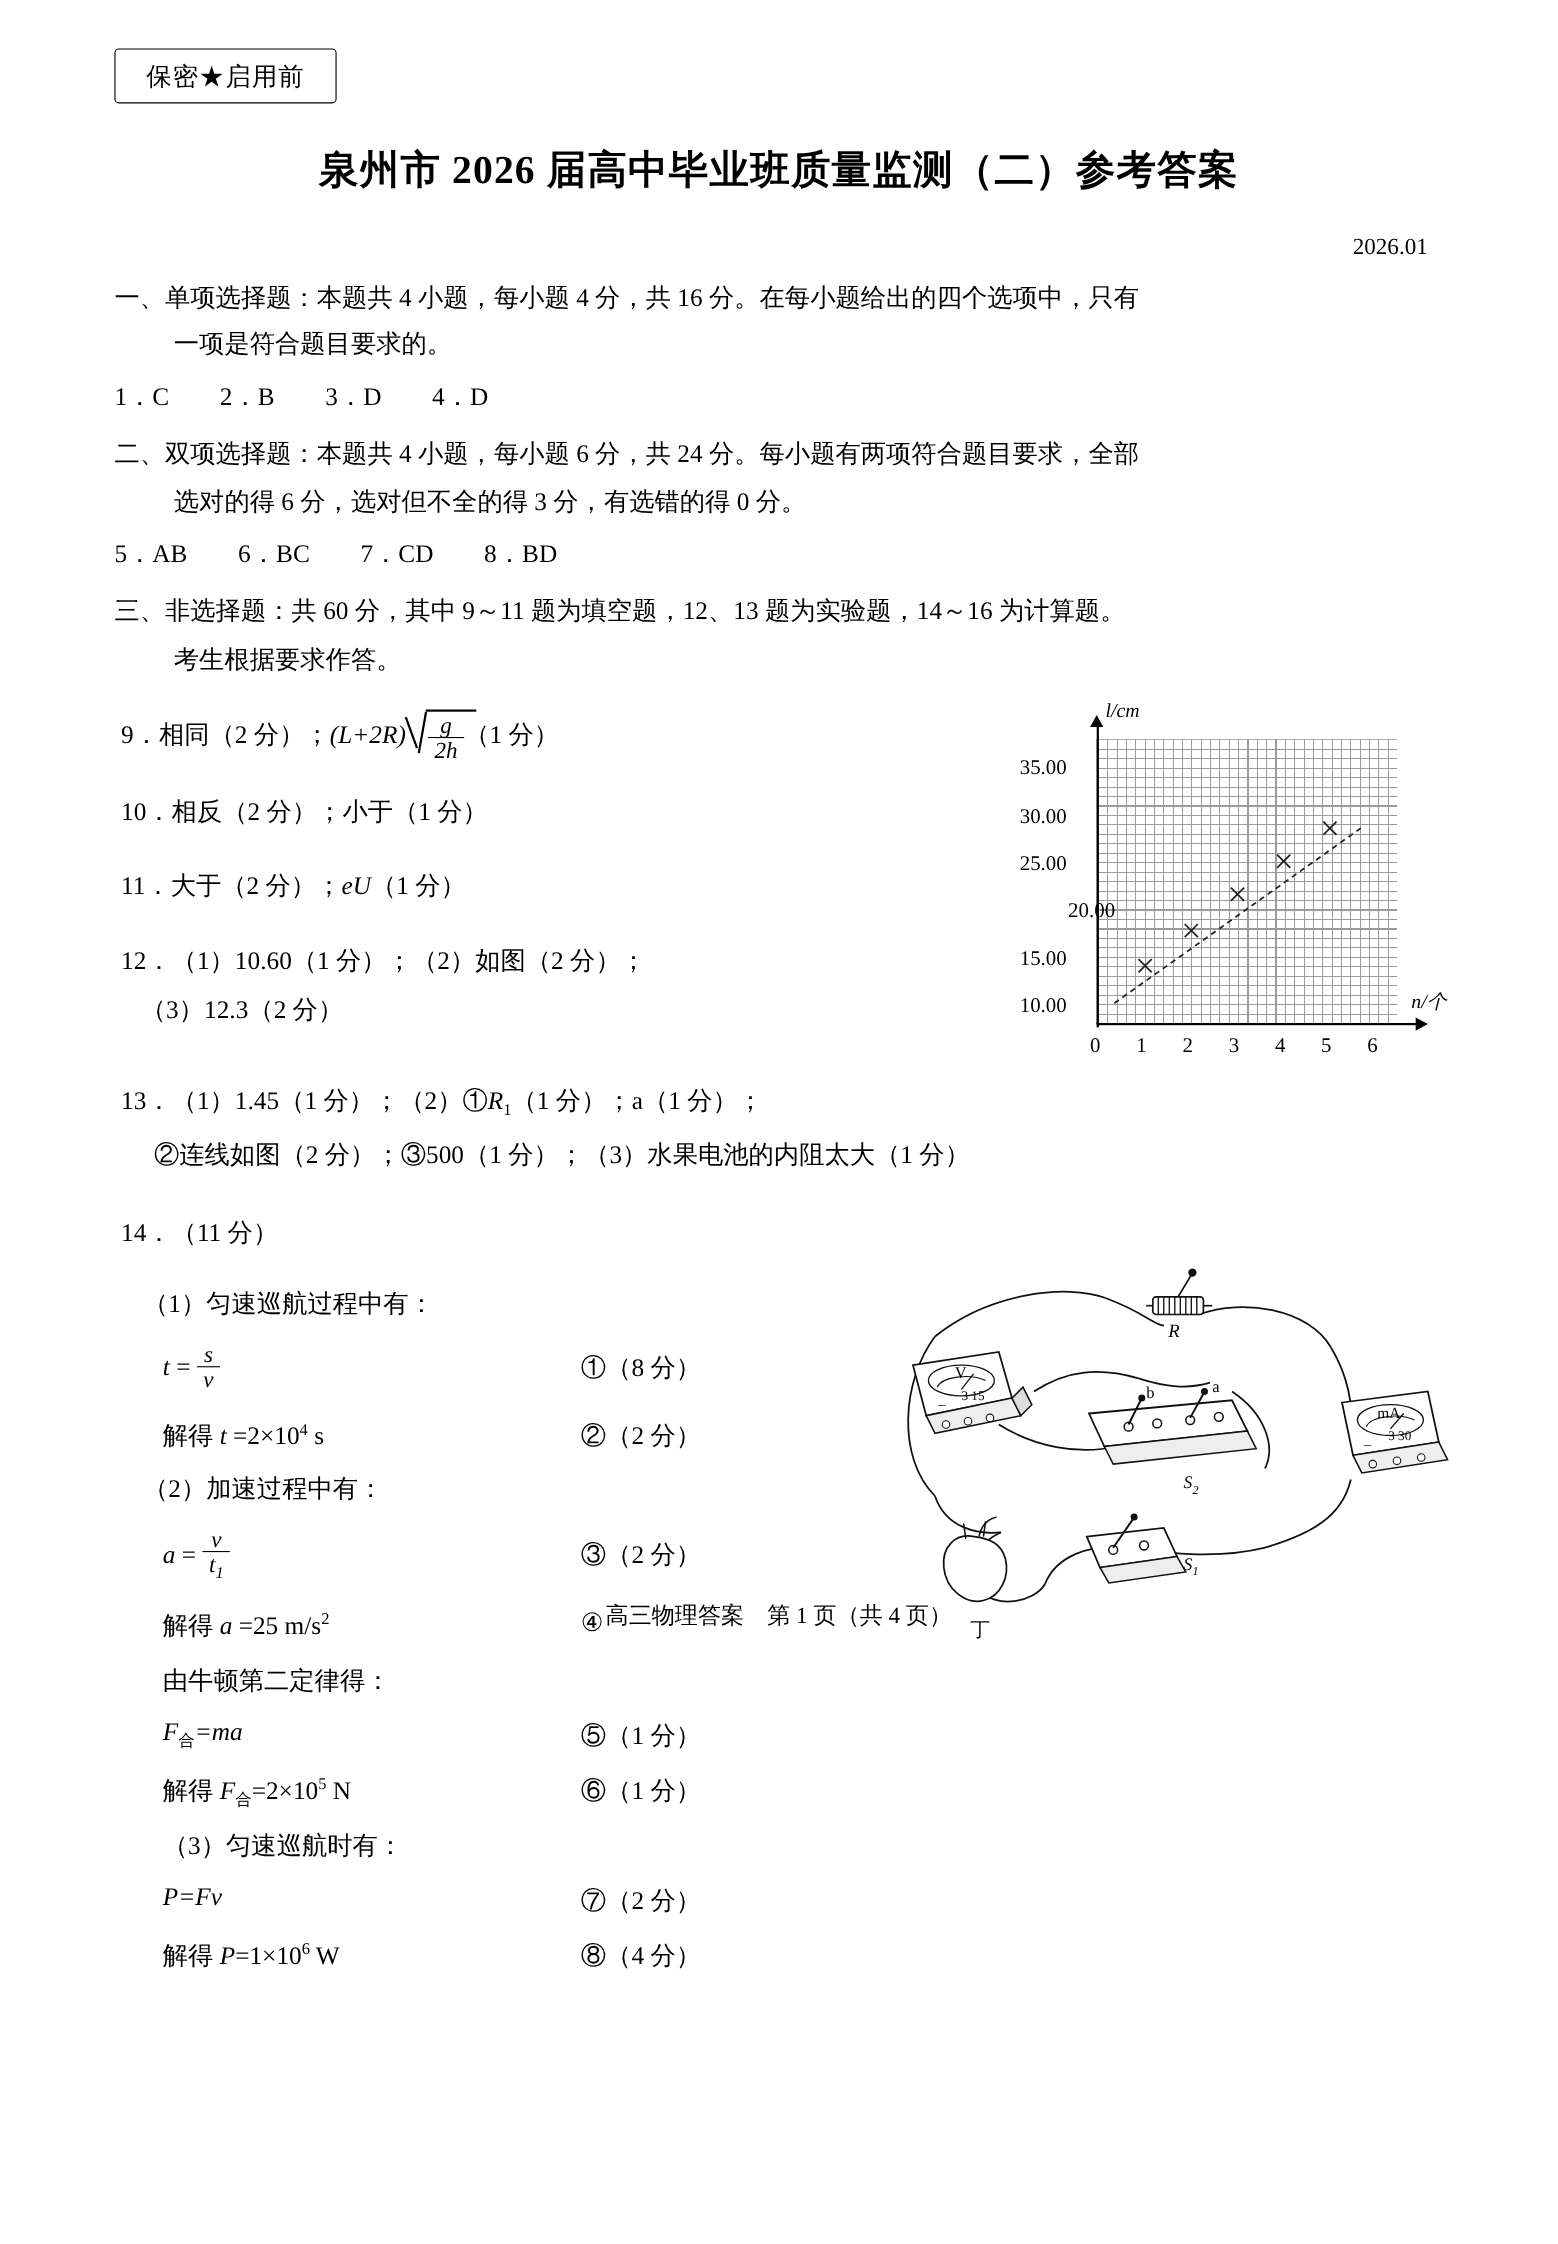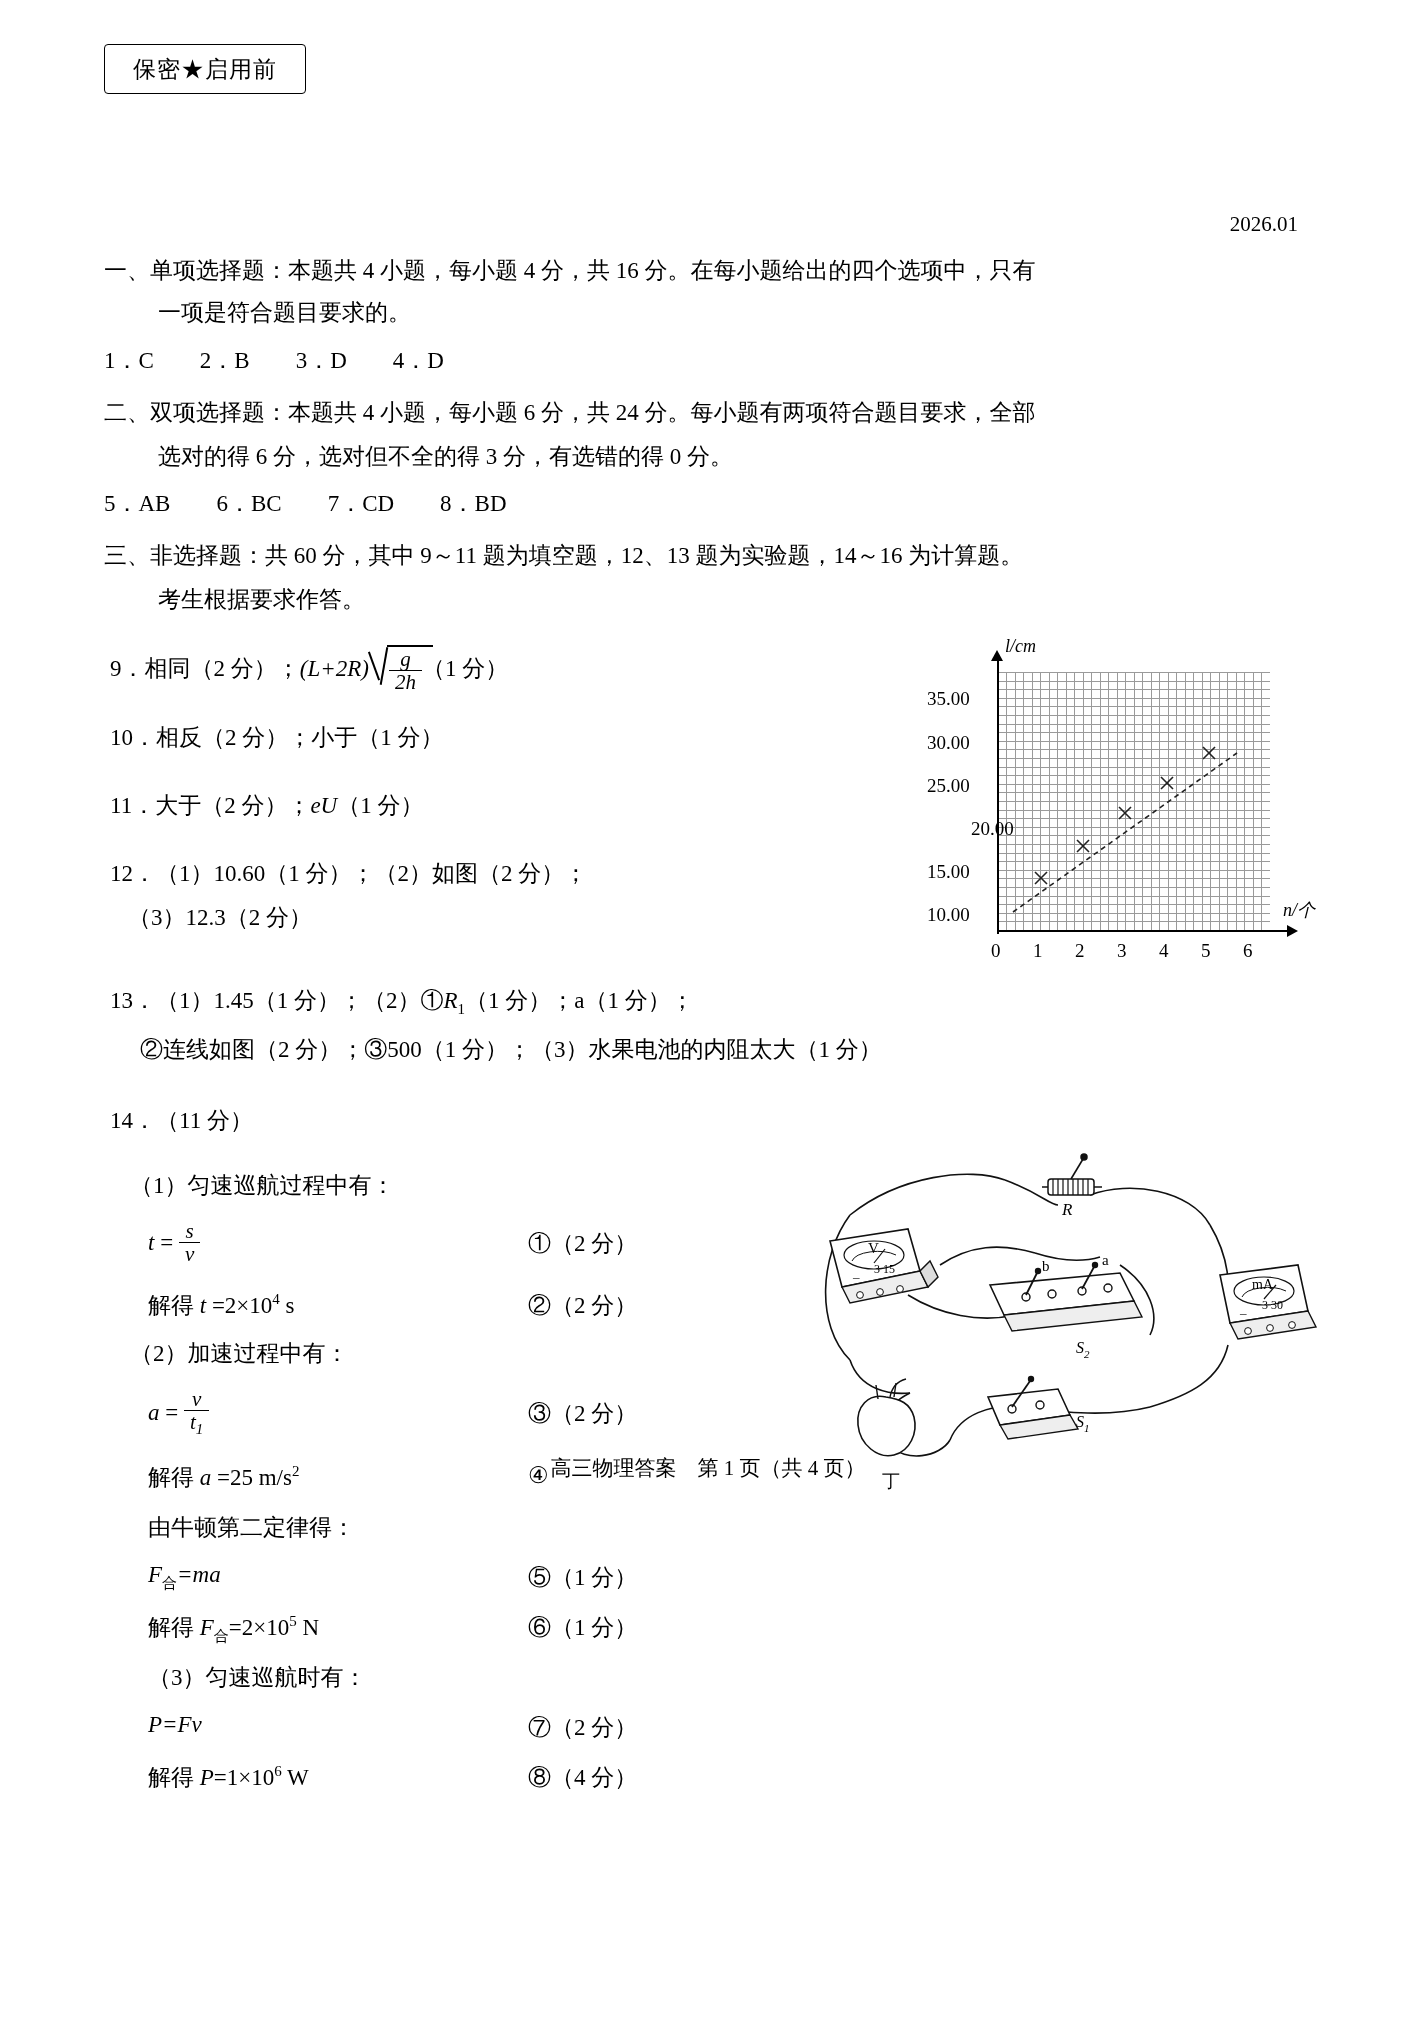--- a/index.html
+++ b/index.html
@@ -125,20 +125,21 @@
     font-family:"Liberation Serif", serif;
   }
 </style>
 </head>
 <body>
 
 <div class="page">
 
   <div class="secret-box">保密★启用前</div>
 
+  <div class="main-title">泉州市 2026 届高中毕业班质量监测（二）参考答案</div>
 
   <div class="date-line">2026.01</div>
 
   <div class="l bld" style="left:104px; top:255px;">一、单项选择题：本题共 4 小题，每小题 4 分，共 16 分。在每小题给出的四个选项中，只有</div>
   <div class="l bld" style="left:158px; top:297px;">一项是符合题目要求的。</div>
   <div class="l" style="left:104px; top:345px;">1．C　　2．B　　3．D　　4．D</div>
 
   <div class="l bld" style="left:104px; top:397px;">二、双项选择题：本题共 4 小题，每小题 6 分，共 24 分。每小题有两项符合题目要求，全部</div>
   <div class="l bld" style="left:158px; top:441px;">选对的得 6 分，选对但不全的得 3 分，有选错的得 0 分。</div>
   <div class="l" style="left:104px; top:488px;">5．AB　　6．BC　　7．CD　　8．BD</div>
@@ -167,21 +168,21 @@
   <div class="l" style="left:110px; top:1105px;">14．（11 分）</div>
   <div class="l" style="left:130px; top:1170px;">（1）匀速巡航过程中有：</div>
 
   <div class="l" style="left:148px; top:1222px;">
     <i class="v">t</i> =
     <span class="frac">
       <span class="num">s</span>
       <span class="den">v</span>
     </span>
   </div>
-  <div class="l" style="left:528px; top:1228px;">①（2 分）</div>
+  <div class="l" style="left:528px; top:1228px;">①（8 分）</div>
 
   <div class="l" style="left:148px; top:1290px;">
     <span>解得 </span><i class="v">t</i><span> =2×10</span><span class="sup">4</span><span> s</span>
   </div>
   <div class="l" style="left:528px; top:1290px;">②（2 分）</div>
 
   <div class="l" style="left:130px; top:1338px;">（2）加速过程中有：</div>
 
   <div class="l" style="left:148px; top:1390px;">
     <i class="v">a</i> =

